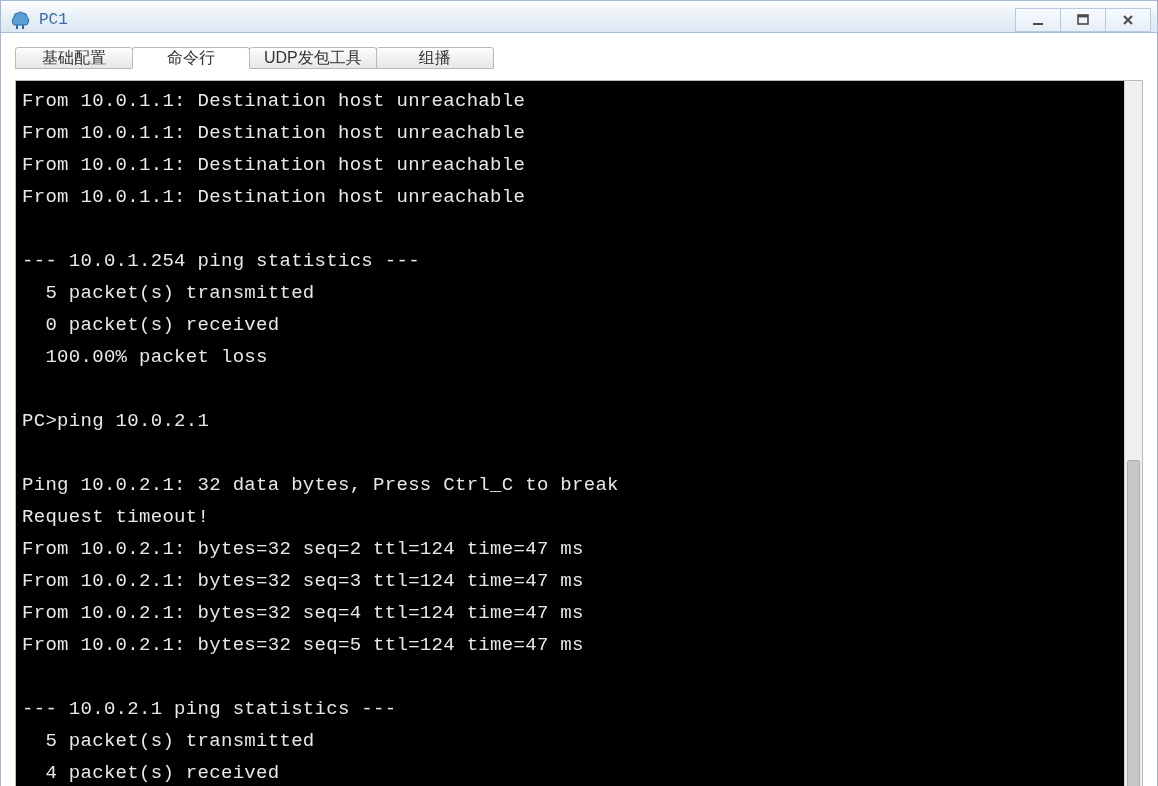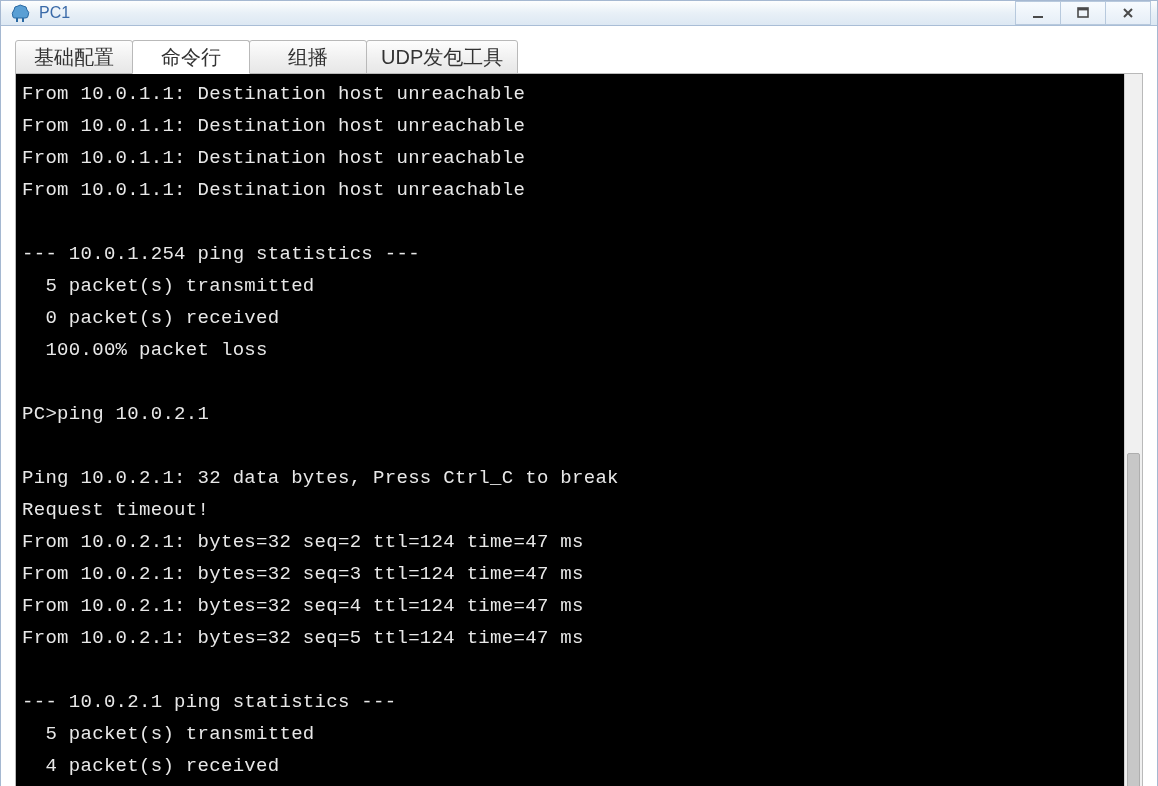--- a/index.html
+++ b/index.html
@@ -21,21 +21,22 @@
       background: #fff;
       display: flex;
       flex-direction: column;
     }
     .titlebar {
       height: 38px;
       background: linear-gradient(to bottom, #fdfefe 0%, #e8f0f7 50%, #dde8f3 100%);
       border-bottom: 1px solid #a9bdd6;
       display: flex;
       align-items: center;
-      padding: 0 6px 0 8px;
+      padding: 7px 6px 0 8px;
+      font-family: Liberation Mono, monospace;
     }
     .titlebar-icon {
       width: 22px;
       height: 22px;
       margin-right: 8px;
       display: flex;
       align-items: center;
       justify-content: center;
     }
     .titlebar-title {
@@ -71,24 +72,24 @@
     }
     .tabs {
       display: flex;
       height: 34px;
       position: relative;
       z-index: 2;
     }
     .tab {
       min-width: 118px;
       padding: 0 14px;
-      height: 34px;
+      height: 22px;
       border: 1px solid #b9b9b9;
       background: linear-gradient(to bottom, #fdfdfd 0%, #efefef 60%, #e7e7e7 100%);
-      font-size: 20px;
+      font-size: 16px;
       color: #333;
       display: flex;
       align-items: center;
       justify-content: center;
       margin-right: -1px;
       cursor: pointer;
       border-top-left-radius: 3px;
       border-top-right-radius: 3px;
       position: relative;
     }
@@ -170,24 +171,24 @@
 
   <div class="content-area">
     <div class="tabs" id="tabs-container">
         <div class="tab">
           <span>基础配置</span>
         </div>
         <div class="tab active">
           <span>命令行</span>
         </div>
         <div class="tab">
+          <span>UDP发包工具</span>
+        </div>
+        <div class="tab">
           <span>组播</span>
-        </div>
-        <div class="tab">
-          <span>UDP发包工具</span>
         </div>
       </div>
     <div class="terminal-wrap">
       <div class="terminal" id="terminal-output">From 10.0.1.1: Destination host unreachable
 From 10.0.1.1: Destination host unreachable
 From 10.0.1.1: Destination host unreachable
 From 10.0.1.1: Destination host unreachable
 
 --- 10.0.1.254 ping statistics ---
   5 packet(s) transmitted

